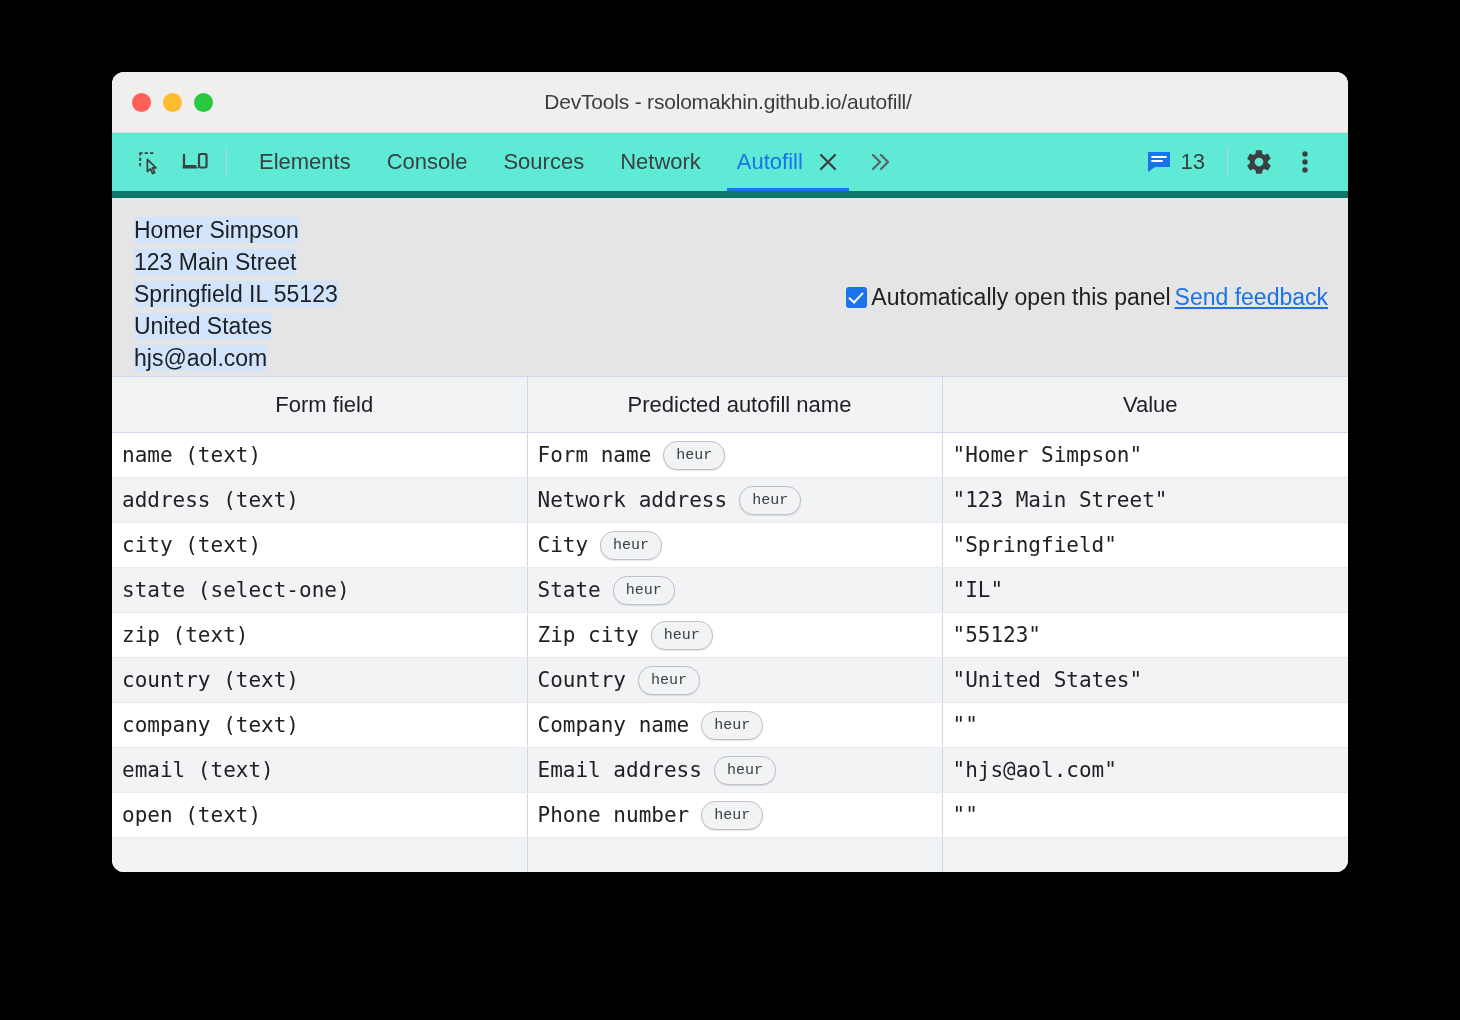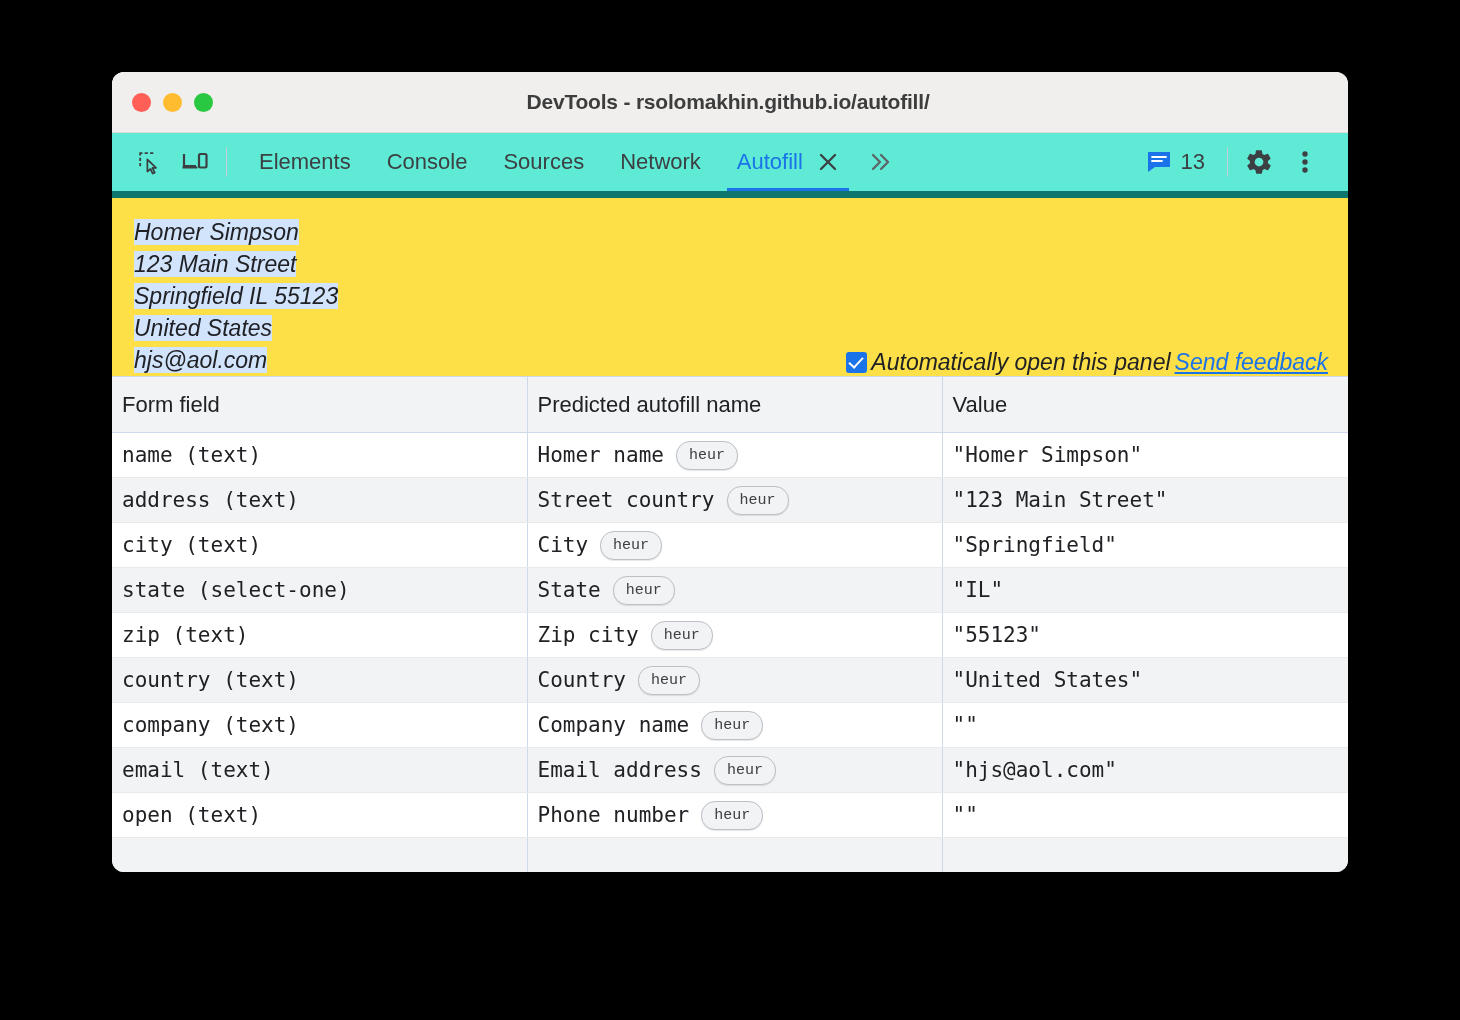--- a/index.html
+++ b/index.html
@@ -44,21 +44,21 @@
     border-radius: 50%;
   }
   .light.red    { background: #ff5f57; }
   .light.yellow { background: #febc2e; }
   .light.green  { background: #28c840; }
   #window-title {
     position: absolute;
     left: 0; right: 4px;
     text-align: center;
     font-size: 21px;
-    font-weight: bold;
+    font-weight: normal;
     color: #3d3d3d;
     letter-spacing: -0.2px;
     pointer-events: none;
   }
 
   
   #toolbar {
     height: 58px;
     background: #5eead4;
     display: flex;
@@ -130,26 +130,25 @@
     cursor: pointer;
   }
   #issues-count {
     font-size: 22px;
     color: #3c4043;
   }
 
   
   #panel-top {
     display: flex;
-    align-items: flex-end;
+    align-items: center;
     padding: 14px 20px 0 22px;
-    background: #fde047;
+    background: #e5e5e5;
     min-height: 178px;
     box-sizing: border-box;
-    font-style: italic;
   }
   #address-block {
     font-size: 23px;
     line-height: 32px;
     color: #202124;
     white-space: pre;
   }
   #address-block .hl {
     background: #d2e3fc;
   }
@@ -194,21 +193,21 @@
   #table {
     width: 100%;
     border-collapse: collapse;
     table-layout: fixed;
   }
   #table th {
     background: #f1f3f4;
     border-top: 1px solid #cfd8ea;
     border-bottom: 1px solid #cfd8ea;
     border-right: 1px solid #cfd8ea;
-    text-align: left;
+    text-align: center;
     font-weight: normal;
     font-size: 22px;
     color: #202124;
     padding: 14px 0 14px 10px;
     font-family: "Liberation Sans", sans-serif;
     height: 56px;
     box-sizing: border-box;
   }
   #table th:last-child { border-right: none; }
   #table td {
@@ -359,31 +358,31 @@
         <th>Form field</th>
         <th>Predicted autofill name</th>
         <th>Value</th>
       </tr>
     </thead>
     <tbody>
       <tr>
         <td>name (text)</td>
         <td>
           <span class="pred-cell">
-            <span>Homer name</span>
+            <span>Form name</span>
             <span class="badge">heur</span>
           </span>
         </td>
         <td>"Homer Simpson"</td>
       </tr>
       <tr>
         <td>address (text)</td>
         <td>
           <span class="pred-cell">
-            <span>Street country</span>
+            <span>Network address</span>
             <span class="badge">heur</span>
           </span>
         </td>
         <td>"123 Main Street"</td>
       </tr>
       <tr>
         <td>city (text)</td>
         <td>
           <span class="pred-cell">
             <span>City</span>

